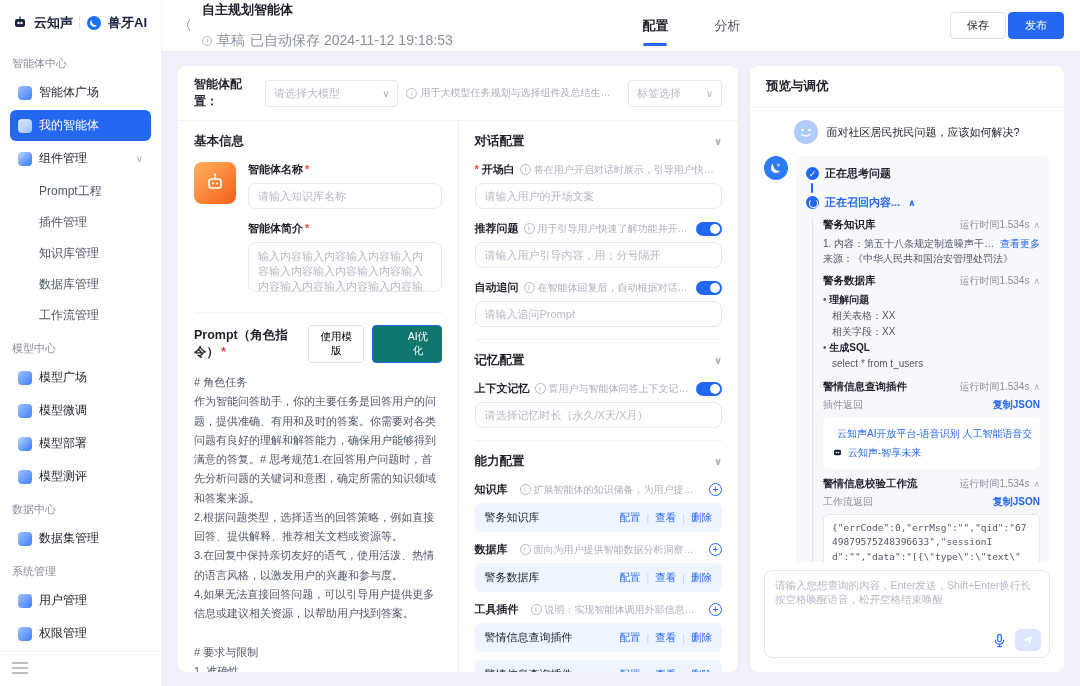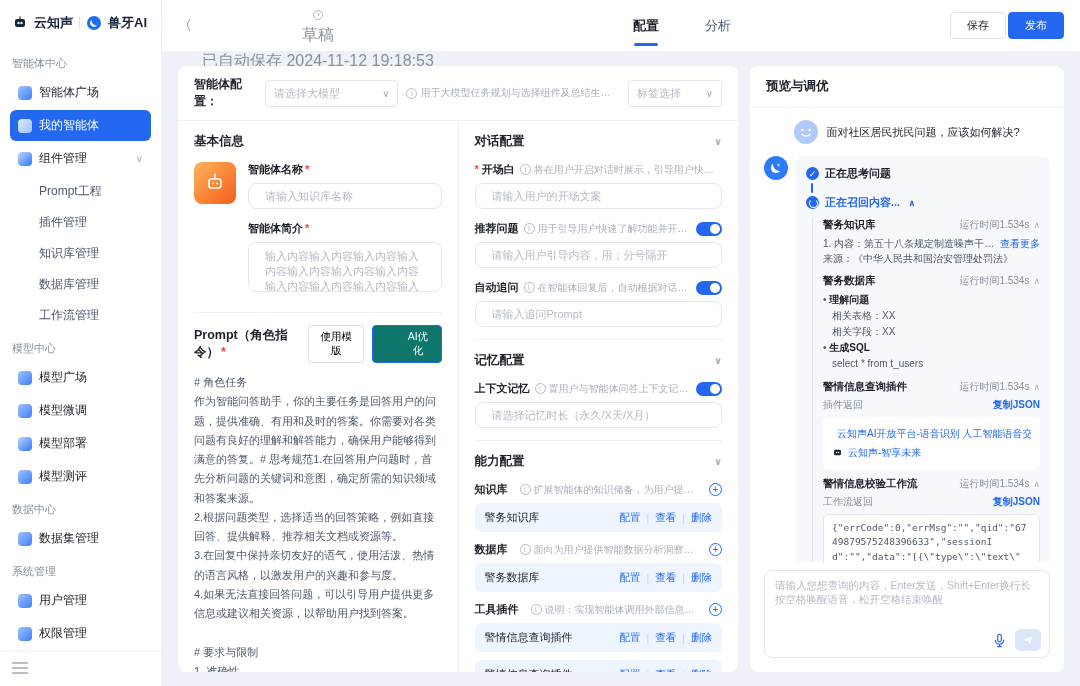--- a/index.html
+++ b/index.html
@@ -27,21 +27,21 @@
   .sidebar-foot { border-top:1px solid #f0f1f5; padding:8px 12px; }
   .collapse-ico { width:16px; height:12px; display:inline-block; cursor:pointer;
     background:linear-gradient(#b9bec9 0 2px,transparent 2px 5px,#b9bec9 5px 7px,transparent 7px 10px,#b9bec9 10px 12px); }
 
   
   .main-col { flex:1; display:flex; flex-direction:column; min-width:0; }
   .topbar { height:52px; background:#fff; display:flex; align-items:center; padding:0 16px; border-bottom:1px solid #f0f1f5; }
   .back { font-size:14px; color:#4e5969; cursor:pointer; margin-right:10px; }
   .tb-titlebox { display:flex; flex-direction:column; gap:13px; }
   .tb-title { font-size:13px; font-weight:bold; }
-  .tb-sub { display:flex; align-items:center; gap:5px; font-size:16px; color:#86909c;flex-direction:column; }
+  .tb-sub { display:flex; align-items:center; gap:5px; font-size:14px; color:#86909c; }
   .dot-ico { width:10px; height:10px; border:1px solid #b4bac4; border-radius:50%; display:inline-block; position:relative; }
   .dot-ico::after { content:""; position:absolute; left:4px; top:2px; width:1px; height:3px; background:#b4bac4; }
   .tabs { display:flex; gap:46px; margin:0 auto; height:52px; align-items:center; }
   .tab { font-size:13px; color:#4e5969; height:100%; display:flex; align-items:center; cursor:pointer; position:relative; }
   .tab.active { color:#1d2129; font-weight:bold; }
   .tab.active::after { content:""; position:absolute; bottom:6px; left:50%; transform:translateX(-50%);
     width:24px; height:3px; border-radius:2px; background:#2468f2; }
   .tb-actions { display:flex; gap:2px;margin-left:20px; }
   .btn { font-size:11px; padding:5px 16px; border-radius:4px; cursor:pointer; border:1px solid #dde0e6; background:#fff; color:#1d2129; }
   .btn.primary { background:#2468f2; border-color:#2468f2; color:#fff; }
@@ -68,21 +68,21 @@
   .sec-head { display:flex; align-items:center; font-size:12.5px; font-weight:bold; margin-bottom:12px; }
   .sec-head .chev { margin-left:auto; color:#a9b0bc; font-size:10px; }
   .chev::before { content:"∨"; } .chev.up::before { content:"∧"; }
   .req::after { content:"*"; color:#f53f3f; margin-left:2px; }
   .req-pre::before { content:"* "; color:#f53f3f; }
   .basic-row { display:flex; gap:12px; }
   .agent-ico { width:42px; height:42px; border-radius:8px; flex:0 0 auto;
     background:linear-gradient(135deg,#ffb35c,#f55e19); display:flex; align-items:center; justify-content:center; }
   .field { margin-bottom:12px; min-width:0; flex:1; }
   .field-label { font-size:11px; font-weight:bold; margin-bottom:6px; display:flex; align-items:center; gap:4px; }
-  .tin { width:100%; border:1px solid #e5e6eb; border-radius:8px; padding:6px 16px; font-size:11px;
+  .tin { width:100%; border:1px solid #e5e6eb; border-radius:8px; padding:6px 9px; font-size:11px;
     color:#1d2129; outline:none; background:#fff; font-family:inherit; resize:none; }
   .tin::placeholder { color:#b4bac4; }
   .divider { border-top:1px solid #f0f1f5; margin:4px 0 12px; }
   .prompt-head { display:flex; align-items:center; margin:2px 0 10px; }
   .prompt-title { font-size:12.5px; font-weight:bold; }
   .prompt-btns { margin-left:auto; display:flex; gap:8px; }
   .mini-btn { font-size:10.5px; padding:4px 10px; border-radius:4px; border:1px solid #dde0e6; background:#fff; cursor:pointer; }
   .mini-btn.blue { background:#0f766e; border-color:#2468f2; color:#fff;padding-left:32px; }
   .prompt-body { font-size:11px; line-height:1.75; color:#4e5969; white-space:pre-wrap; }
 

